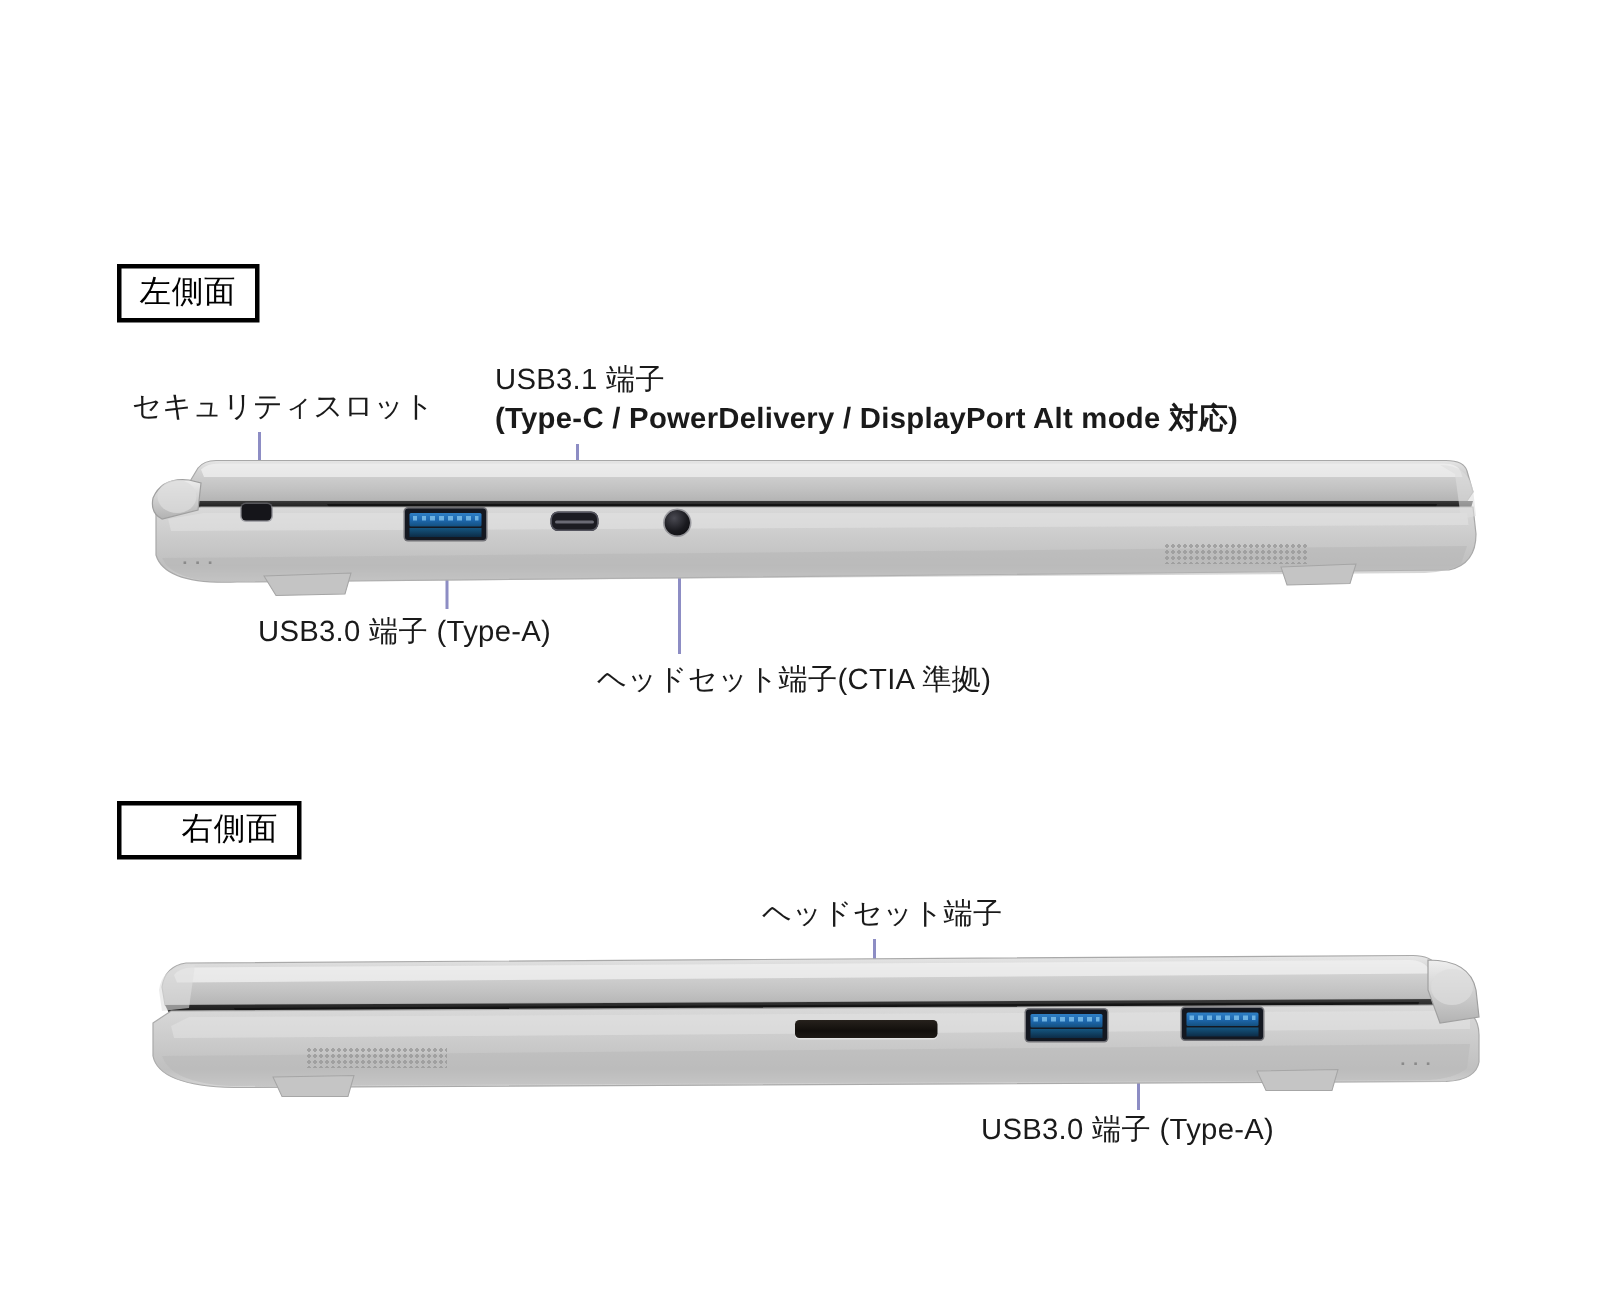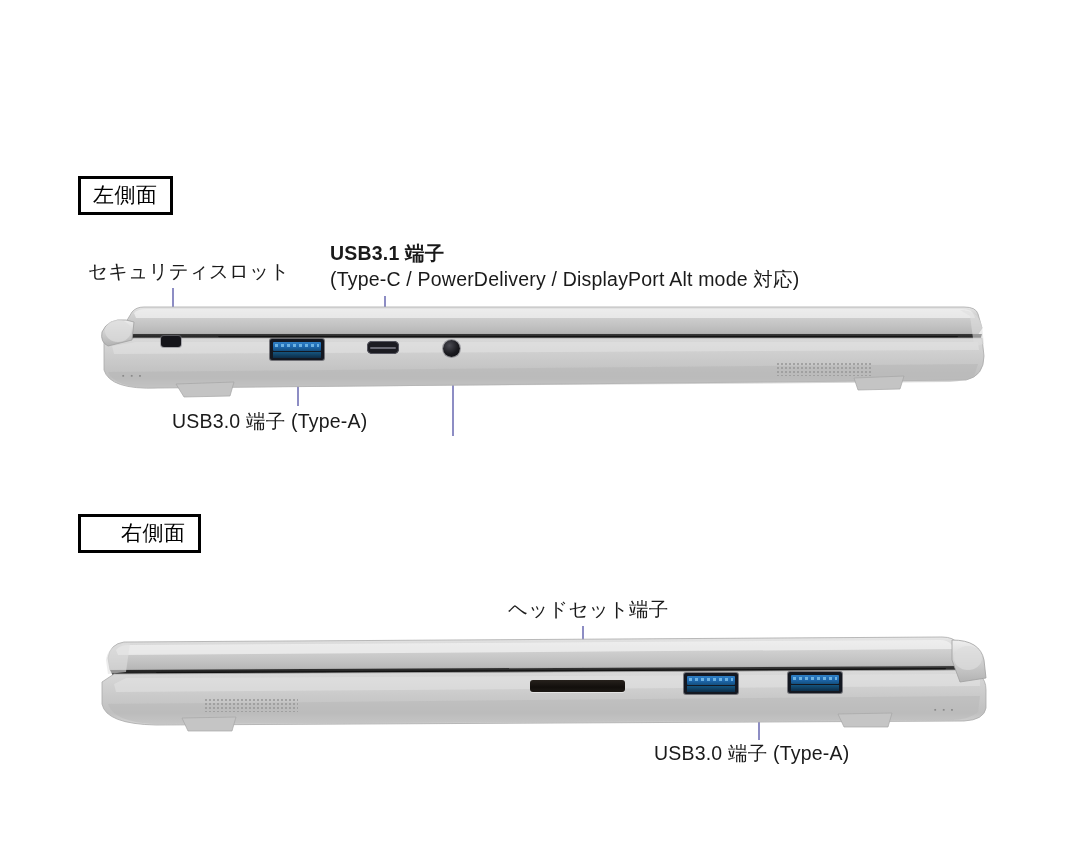--- a/index.html
+++ b/index.html
@@ -144,26 +144,27 @@
 </style>
 </head>
 <body>
 
 <div id="stage">
 
   <div class="section-box" style="left:78px; top:176px;">左側面</div>
 
   <div class="label" style="left:88px; top:258px;text-align:center;">セキュリティスロット</div>
 
-  <div class="label two-line" style="left:330px; top:240px;font-weight:bold;">USB3.1 端子</div>
-
-  <div class="label two-line" style="left:330px; top:266px;">(Type-C / PowerDelivery / DisplayPort Alt mode 対応)</div>
+  <div class="label two-line" style="left:330px; top:240px;">USB3.1 端子</div>
+
+  <div class="label two-line" style="left:330px; top:266px;font-weight:bold;">(Type-C / PowerDelivery / DisplayPort Alt mode 対応)</div>
 
   <div class="label" style="left:172px; top:408px;">USB3.0 端子 (Type-A)</div>
 
+  <div class="label" style="left:398px; top:440px;">ヘッドセット端子(CTIA 準拠)</div>
 
   <div class="leader" style="left:172px; top:288px; height:48px;"></div>
   <div class="leader" style="left:384px; top:296px; height:42px;"></div>
   <div class="leader" style="left:297px; top:362px; height:44px;"></div>
   <div class="leader" style="left:452px; top:360px; height:76px;"></div>
 
   <div class="laptop" style="left:98px; top:296px;">
     <svg width="890" height="108" viewBox="0 0 890 108" role="img" aria-label="laptop left side">
       <defs>
         <linearGradient id="lidL" x1="0" y1="0" x2="0" y2="1">
@@ -222,21 +223,21 @@
     <div class="port usb-a" style="left:172px; top:43px; width:54px; height:21px;">
       <div class="tongue"></div>
       <div class="lower"></div>
     </div>
 
     <div class="port usb-c" style="left:269px; top:45px; width:32px; height:13px;"></div>
 
     <div class="port jack" style="left:345px; top:44px; width:17px; height:17px;"></div>
   </div>
 
-  <div class="section-box" style="left:78px; top:514px;padding-left:40px;">右側面</div>
+  <div class="section-box" style="left:78px; top:534px;padding-left:40px;">右側面</div>
 
   <div class="label" style="left:508px; top:596px;">ヘッドセット端子</div>
 
   <div class="label" style="left:654px; top:740px;">USB3.0 端子 (Type-A)</div>
 
   <div class="leader" style="left:582px; top:626px; height:60px;"></div>
   <div class="leader" style="left:758px; top:708px; height:32px;"></div>
 
   <div class="bracket" style="left:679px; top:668px; width:158px; height:40px;"></div>
 

